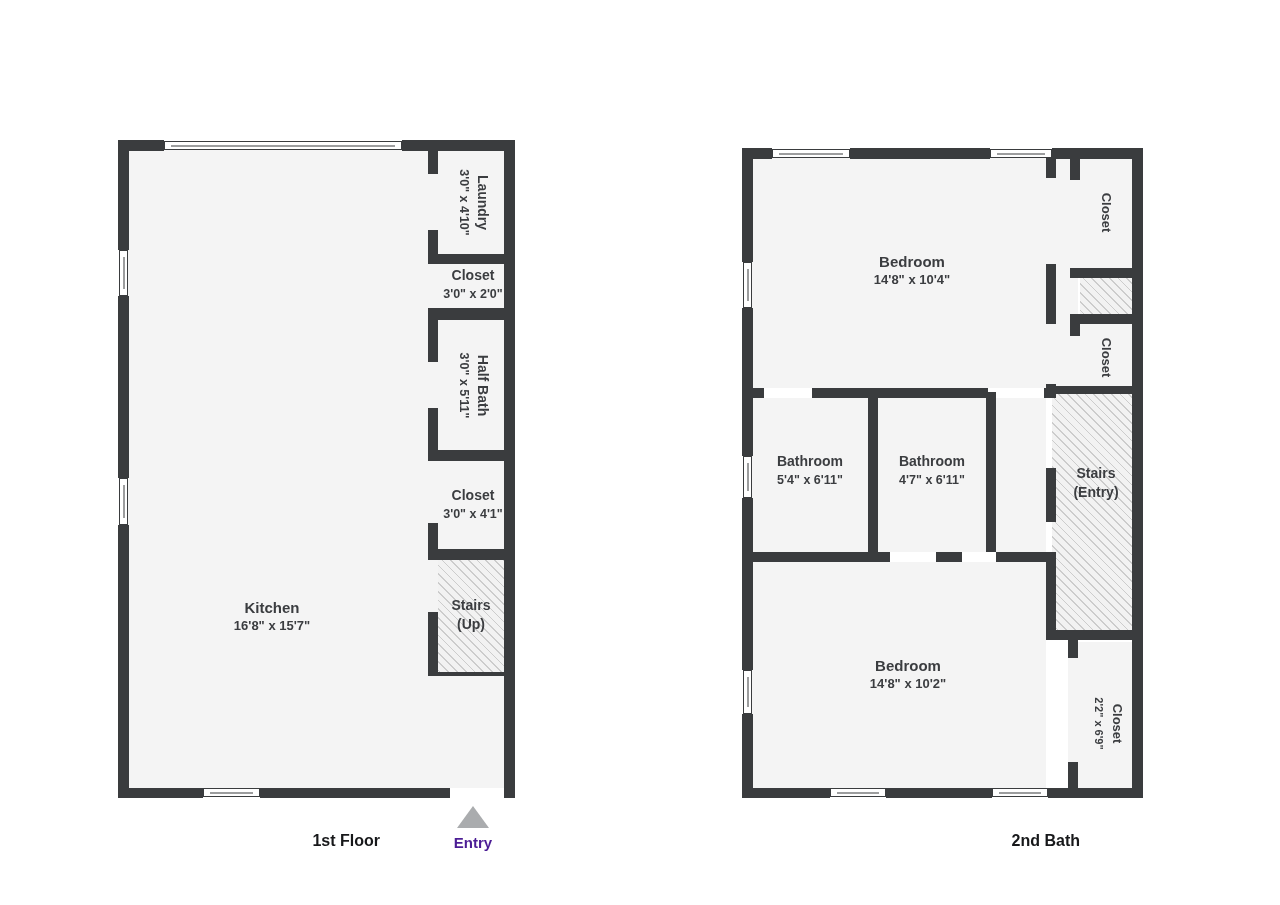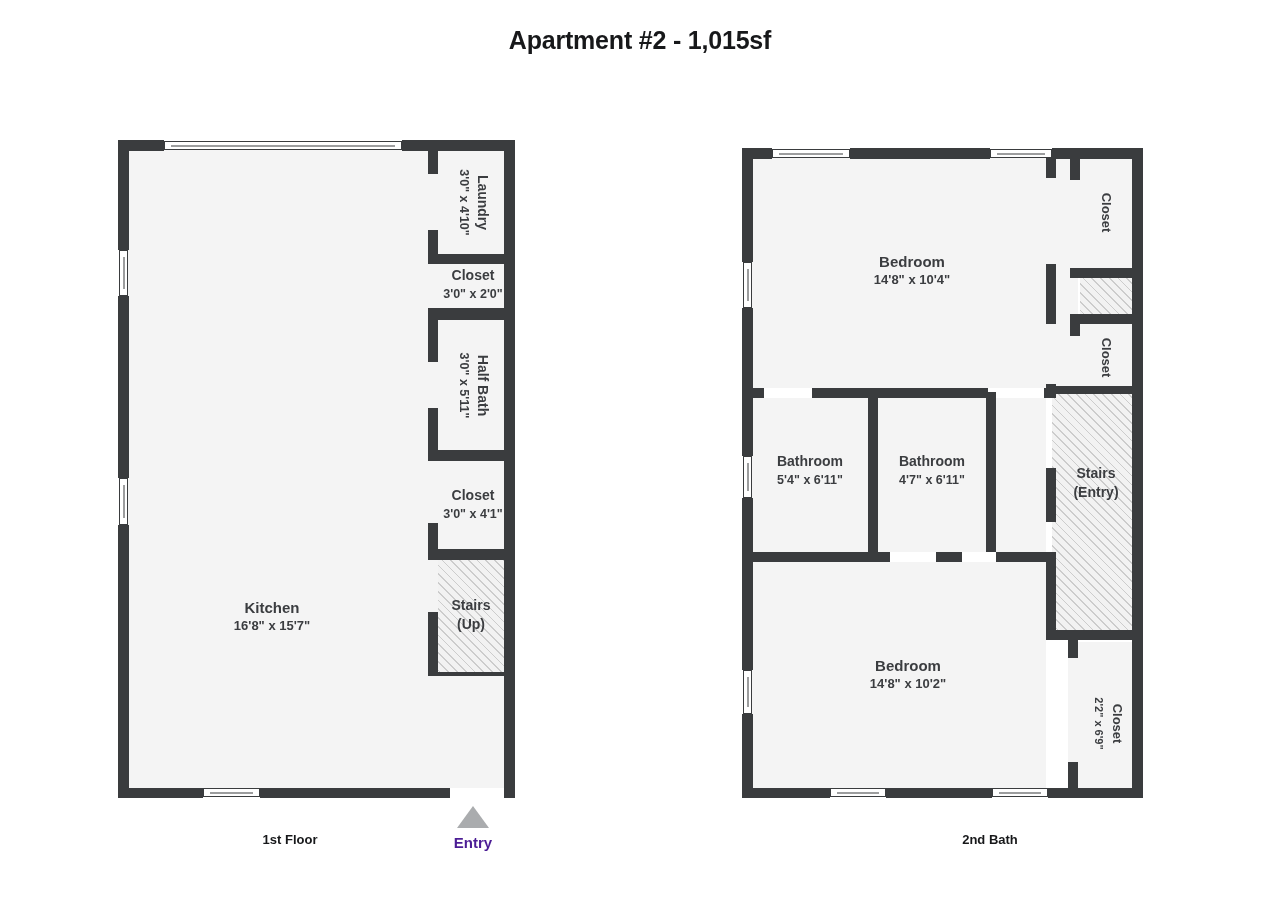--- a/index.html
+++ b/index.html
@@ -112,24 +112,24 @@
   .label.rot-cw {
     transform-origin: center center;
     transform: rotate(90deg);
   }
 
   .label.stack .name { display: block; }
 
   
   .floor-caption {
     position: absolute;
-    font-size: 13px;
+    font-size: 16px;
     font-weight: bold;
     color: #17181a;
-    text-align: center;
+    text-align: right;
     white-space: nowrap;
   }
 
   
   .entry-wrap {
     position: absolute;
     text-align: center;
     width: 120px;
   }
   .entry-arrow {
@@ -145,21 +145,20 @@
     font-weight: bold;
     color: #4c1d95;
   }
 </style>
 </head>
 <body>
 
 <div id="page">
 
   <div class="title-block">
-    <div class="title-line">Apartment #2 - 1,015sf</div>
   </div>
 
   <div class="plan" style="left:0; top:0; width:640px; height:905px;">
 
     <div class="room" style="left:128px; top:150px; width:300px; height:638px;"></div>
 
     <div class="room" style="left:438px; top:150px; width:70px; height:104px;"></div>
 
     <div class="room" style="left:438px; top:264px; width:70px; height:44px;"></div>
 

